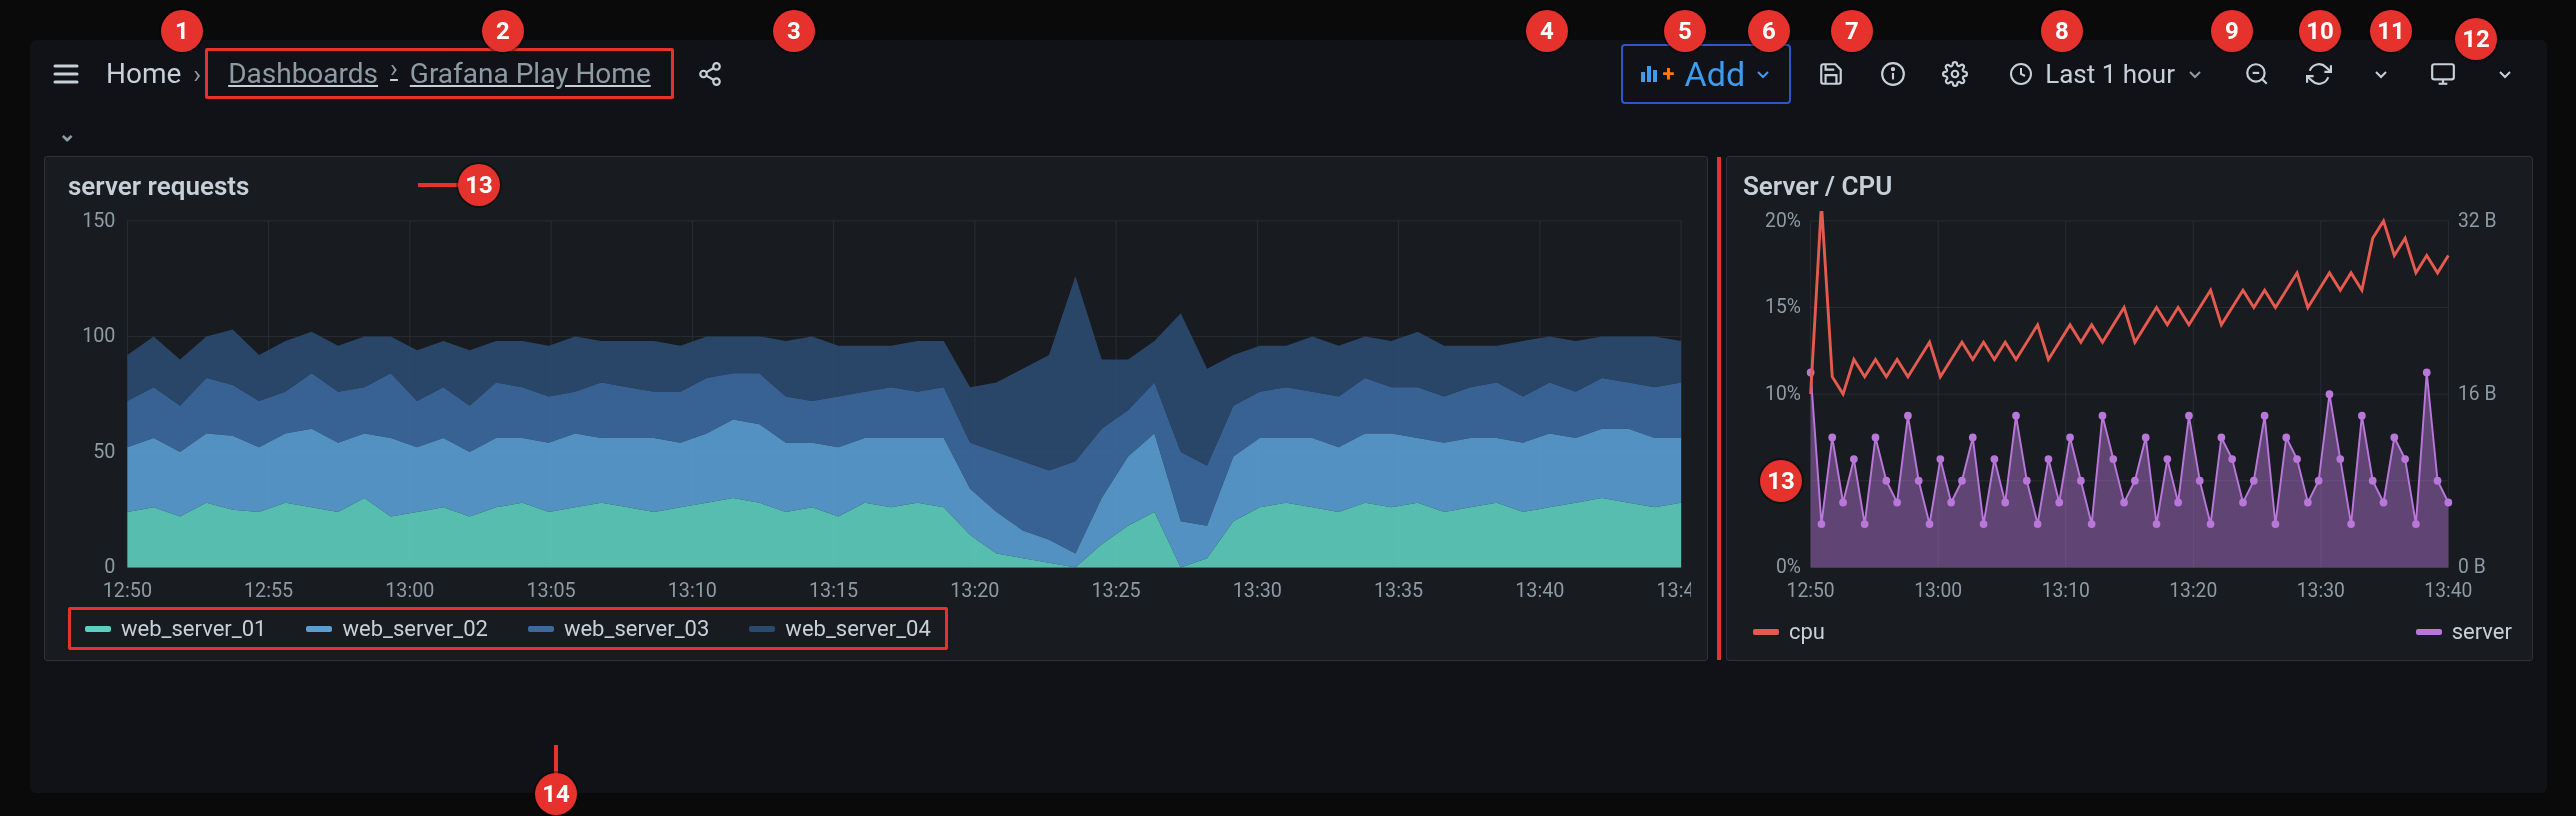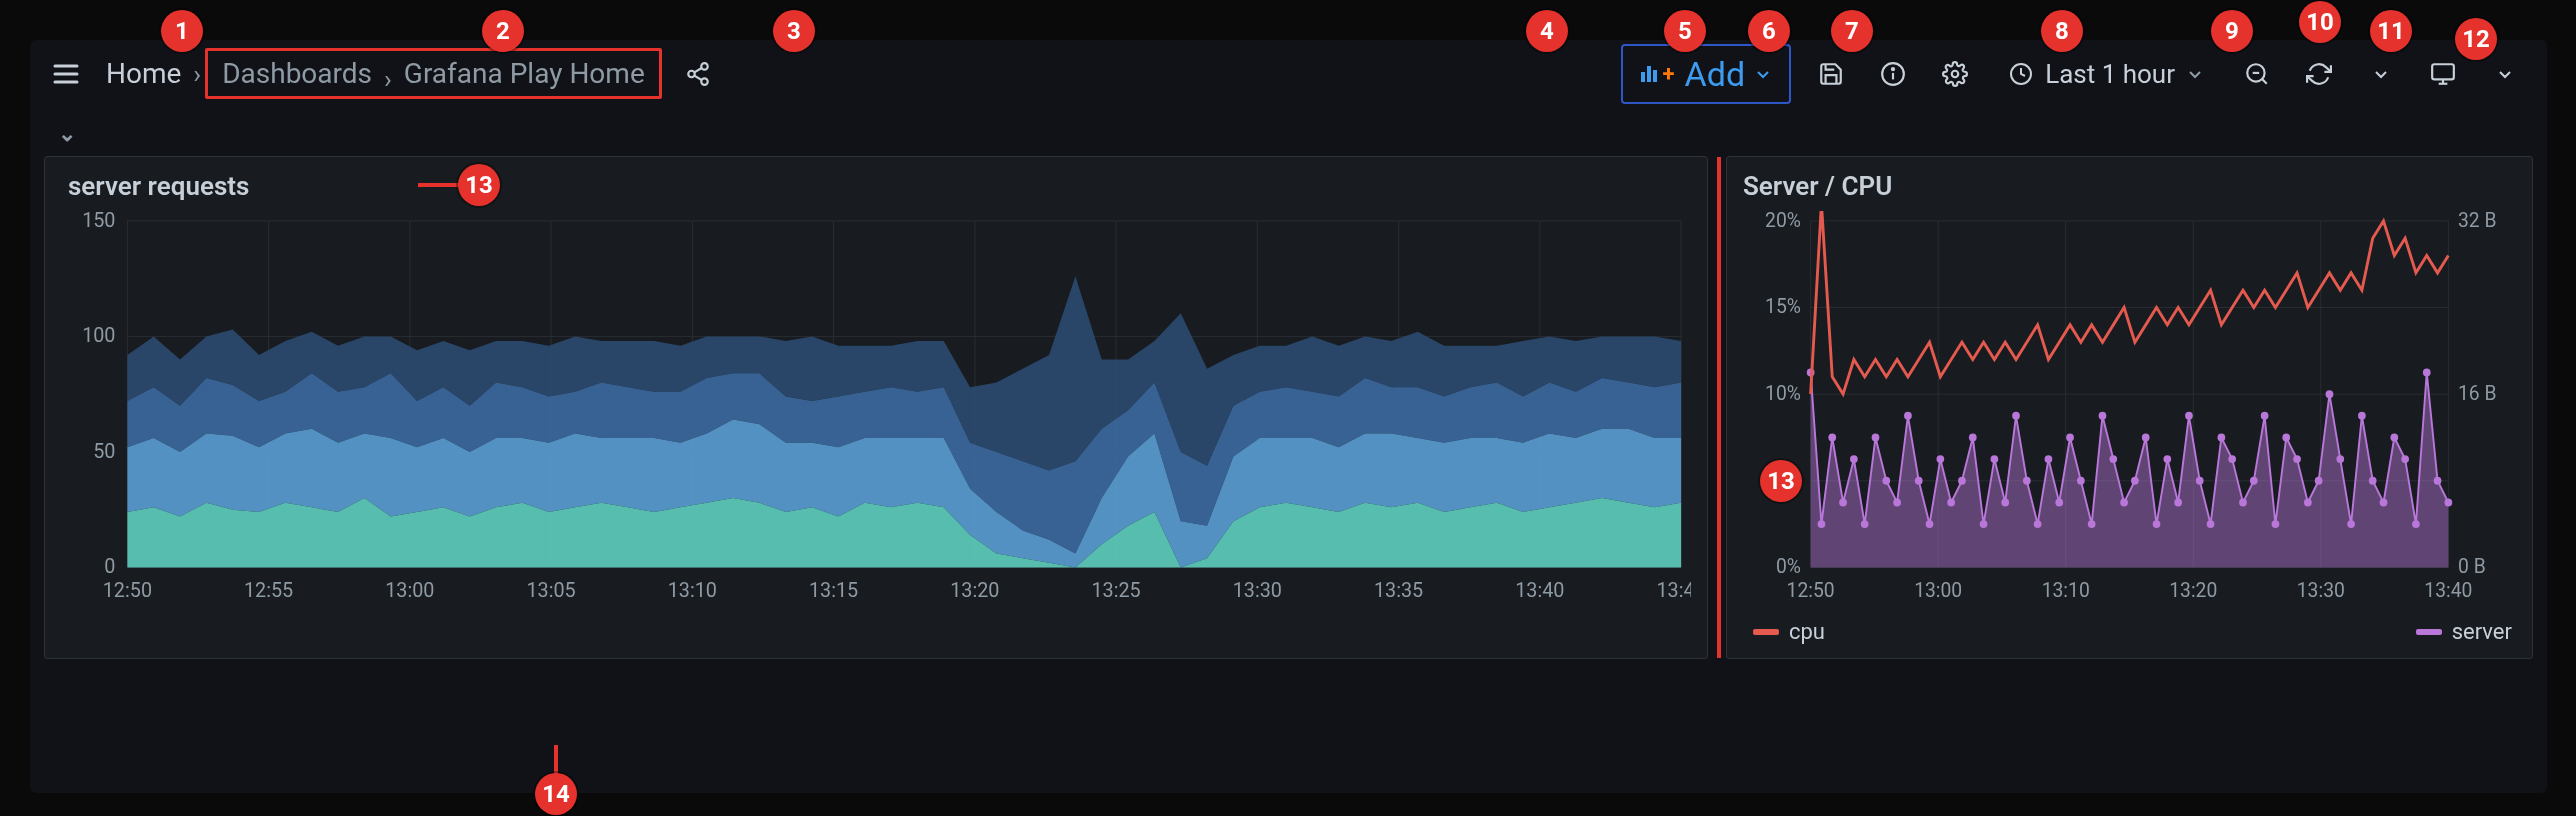--- a/index.html
+++ b/index.html
@@ -57,22 +57,22 @@
     font-size:28px;
     color:var(--text);
     padding:4px 8px;
     cursor:pointer;
   }
   .crumb.dim{color:var(--text-dim);}
   .crumb-sep{color:var(--text-dim);font-size:26px;padding:0 4px;}
   .crumb-box{
     border:3px solid var(--marker);
     border-radius:2px;
-    padding:2px 14px;
-    display:flex;align-items:flex-end;
+    padding:2px 20px;
+    display:flex;align-items:flex-start;text-decoration:underline;
   }
   .share-btn{
     margin-left:16px;
     width:40px;height:40px;
     display:flex;align-items:center;justify-content:center;
     cursor:pointer;
   }
 
   .topbar-right{
     margin-left:auto;
@@ -214,21 +214,21 @@
   </div>
 <div class="marker" style="left:1831px;top:10px">
     <span>7</span>
   </div>
 <div class="marker" style="left:2041px;top:10px">
     <span>8</span>
   </div>
 <div class="marker" style="left:2211px;top:10px">
     <span>9</span>
   </div>
-<div class="marker" style="left:2299px;top:1px">
+<div class="marker" style="left:2299px;top:10px">
     <span>10</span>
   </div>
 <div class="marker" style="left:2370px;top:10px">
     <span>11</span>
   </div>
 <div class="marker" style="left:2455px;top:18px">
     <span>12</span>
   </div>
 <div class="marker" style="left:458px;top:164px">
     <span>13</span>
@@ -386,20 +386,38 @@
             <text class="tick" x="1344.5454545454547" y="390" text-anchor="middle">13:35</text>
             <line class="grid" x1="1487.2727272727273" x2="1487.2727272727273" y1="10" y2="360"></line>
             <text class="tick" x="1487.2727272727273" y="390" text-anchor="middle">13:40</text>
             <line class="grid" x1="1630" x2="1630" y1="10" y2="360"></line>
             <text class="tick" x="1630" y="390" text-anchor="middle">13:45</text>
             <path d="M 60 145.33333333333334 L 86.61016949152543 126.66666666666669 L 113.22033898305085 150 L 139.83050847457628 126.66666666666669 L 166.4406779661017 119.66666666666669 L 193.0508474576271 145.33333333333334 L 219.66101694915255 131.33333333333334 L 246.27118644067798 121.99999999999997 L 272.8813559322034 136 L 299.49152542372883 126.66666666666669 L 326.1016949152542 126.66666666666669 L 352.7118644067797 140.66666666666666 L 379.3220338983051 131.33333333333334 L 405.9322033898305 140.66666666666666 L 432.54237288135596 131.33333333333334 L 459.1525423728813 131.33333333333334 L 485.76271186440675 136 L 512.3728813559322 126.66666666666669 L 538.9830508474577 131.33333333333334 L 565.593220338983 131.33333333333334 L 592.2033898305084 131.33333333333334 L 618.8135593220339 136 L 645.4237288135594 126.66666666666669 L 672.0338983050848 126.66666666666669 L 698.6440677966102 126.66666666666669 L 725.2542372881355 131.33333333333334 L 751.864406779661 126.66666666666669 L 778.4745762711865 136 L 805.0847457627119 136 L 831.6949152542373 136 L 858.3050847457627 131.33333333333334 L 884.9152542372882 131.33333333333334 L 911.5254237288135 178 L 938.1355932203389 173.33333333333334 L 964.7457627118645 159.33333333333331 L 991.3559322033898 145.33333333333334 L 1017.9661016949153 66 L 1044.5762711864406 150 L 1071.186440677966 150 L 1097.7966101694915 131.33333333333334 L 1124.4067796610168 103.33333333333337 L 1151.0169491525423 159.33333333333331 L 1177.6271186440679 145.33333333333334 L 1204.2372881355932 136 L 1230.8474576271187 136 L 1257.457627118644 126.66666666666669 L 1284.0677966101696 136 L 1310.677966101695 126.66666666666669 L 1337.2881355932204 131.33333333333334 L 1363.8983050847457 121.99999999999997 L 1390.508474576271 136 L 1417.1186440677966 136 L 1443.728813559322 136 L 1470.3389830508474 131.33333333333334 L 1496.949152542373 126.66666666666669 L 1523.5593220338983 131.33333333333334 L 1550.1694915254238 126.66666666666669 L 1576.7796610169491 126.66666666666669 L 1603.3898305084747 126.66666666666669 L 1630 131.33333333333334 L 1630 173.33333333333334 L 1603.3898305084747 178 L 1576.7796610169491 173.33333333333334 L 1550.1694915254238 168.66666666666669 L 1523.5593220338983 182.66666666666666 L 1496.949152542373 173.33333333333334 L 1470.3389830508474 187.33333333333334 L 1443.728813559322 173.33333333333334 L 1417.1186440677966 178 L 1390.508474576271 187.33333333333334 L 1363.8983050847457 178 L 1337.2881355932204 178 L 1310.677966101695 168.66666666666669 L 1284.0677966101696 187.33333333333334 L 1257.457627118644 182.66666666666666 L 1230.8474576271187 178 L 1204.2372881355932 182.66666666666666 L 1177.6271186440679 196.66666666666666 L 1151.0169491525423 257.3333333333333 L 1124.4067796610168 243.33333333333334 L 1097.7966101694915 173.33333333333334 L 1071.186440677966 201.33333333333334 L 1044.5762711864406 220 L 1017.9661016949153 252.66666666666669 L 991.3559322033898 262 L 964.7457627118645 252.66666666666669 L 938.1355932203389 243.33333333333334 L 911.5254237288135 234 L 884.9152542372882 178 L 858.3050847457627 182.66666666666666 L 831.6949152542373 178 L 805.0847457627119 182.66666666666666 L 778.4745762711865 187.33333333333334 L 751.864406779661 192 L 725.2542372881355 187.33333333333334 L 698.6440677966102 163.99999999999997 L 672.0338983050848 163.99999999999997 L 645.4237288135594 168.66666666666669 L 618.8135593220339 182.66666666666666 L 592.2033898305084 182.66666666666666 L 565.593220338983 178 L 538.9830508474577 173.33333333333334 L 512.3728813559322 182.66666666666666 L 485.76271186440675 187.33333333333334 L 459.1525423728813 178 L 432.54237288135596 173.33333333333334 L 405.9322033898305 196.66666666666666 L 379.3220338983051 178 L 352.7118644067797 192 L 326.1016949152542 163.99999999999997 L 299.49152542372883 178 L 272.8813559322034 182.66666666666666 L 246.27118644067798 163.99999999999997 L 219.66101694915255 182.66666666666666 L 193.0508474576271 192 L 166.4406779661017 175.66666666666669 L 139.83050847457628 168.66666666666669 L 113.22033898305085 196.66666666666666 L 86.61016949152543 178 L 60 192 Z" fill="var(--series4)" fill-opacity="0.9"></path>
             <path d="M 60 192 L 86.61016949152543 178 L 113.22033898305085 196.66666666666666 L 139.83050847457628 168.66666666666669 L 166.4406779661017 175.66666666666669 L 193.0508474576271 192 L 219.66101694915255 182.66666666666666 L 246.27118644067798 163.99999999999997 L 272.8813559322034 182.66666666666666 L 299.49152542372883 178 L 326.1016949152542 163.99999999999997 L 352.7118644067797 192 L 379.3220338983051 178 L 405.9322033898305 196.66666666666666 L 432.54237288135596 173.33333333333334 L 459.1525423728813 178 L 485.76271186440675 187.33333333333334 L 512.3728813559322 182.66666666666666 L 538.9830508474577 173.33333333333334 L 565.593220338983 178 L 592.2033898305084 182.66666666666666 L 618.8135593220339 182.66666666666666 L 645.4237288135594 168.66666666666669 L 672.0338983050848 163.99999999999997 L 698.6440677966102 163.99999999999997 L 725.2542372881355 187.33333333333334 L 751.864406779661 192 L 778.4745762711865 187.33333333333334 L 805.0847457627119 182.66666666666666 L 831.6949152542373 178 L 858.3050847457627 182.66666666666666 L 884.9152542372882 178 L 911.5254237288135 234 L 938.1355932203389 243.33333333333334 L 964.7457627118645 252.66666666666669 L 991.3559322033898 262 L 1017.9661016949153 252.66666666666669 L 1044.5762711864406 220 L 1071.186440677966 201.33333333333334 L 1097.7966101694915 173.33333333333334 L 1124.4067796610168 243.33333333333334 L 1151.0169491525423 257.3333333333333 L 1177.6271186440679 196.66666666666666 L 1204.2372881355932 182.66666666666666 L 1230.8474576271187 178 L 1257.457627118644 182.66666666666666 L 1284.0677966101696 187.33333333333334 L 1310.677966101695 168.66666666666669 L 1337.2881355932204 178 L 1363.8983050847457 178 L 1390.508474576271 187.33333333333334 L 1417.1186440677966 178 L 1443.728813559322 173.33333333333334 L 1470.3389830508474 187.33333333333334 L 1496.949152542373 173.33333333333334 L 1523.5593220338983 182.66666666666666 L 1550.1694915254238 168.66666666666669 L 1576.7796610169491 173.33333333333334 L 1603.3898305084747 178 L 1630 173.33333333333334 L 1630 229.33333333333331 L 1603.3898305084747 229.33333333333331 L 1576.7796610169491 220 L 1550.1694915254238 220 L 1523.5593220338983 229.33333333333331 L 1496.949152542373 224.66666666666666 L 1470.3389830508474 234 L 1443.728813559322 229.33333333333331 L 1417.1186440677966 229.33333333333331 L 1390.508474576271 234 L 1363.8983050847457 229.33333333333331 L 1337.2881355932204 224.66666666666666 L 1310.677966101695 224.66666666666666 L 1284.0677966101696 238.66666666666666 L 1257.457627118644 229.33333333333331 L 1230.8474576271187 229.33333333333331 L 1204.2372881355932 229.33333333333331 L 1177.6271186440679 248 L 1151.0169491525423 318 L 1124.4067796610168 313.3333333333333 L 1097.7966101694915 224.66666666666666 L 1071.186440677966 248 L 1044.5762711864406 290 L 1017.9661016949153 346 L 991.3559322033898 332 L 964.7457627118645 322.6666666666667 L 938.1355932203389 304 L 911.5254237288135 280.6666666666667 L 884.9152542372882 229.33333333333331 L 858.3050847457627 229.33333333333331 L 831.6949152542373 229.33333333333331 L 805.0847457627119 229.33333333333331 L 778.4745762711865 238.66666666666666 L 751.864406779661 234 L 725.2542372881355 234 L 698.6440677966102 215.33333333333334 L 672.0338983050848 210.66666666666666 L 645.4237288135594 224.66666666666666 L 618.8135593220339 234 L 592.2033898305084 229.33333333333331 L 565.593220338983 229.33333333333331 L 538.9830508474577 229.33333333333331 L 512.3728813559322 224.66666666666666 L 485.76271186440675 234 L 459.1525423728813 229.33333333333331 L 432.54237288135596 229.33333333333331 L 405.9322033898305 243.33333333333334 L 379.3220338983051 229.33333333333331 L 352.7118644067797 238.66666666666666 L 326.1016949152542 229.33333333333331 L 299.49152542372883 224.66666666666666 L 272.8813559322034 234 L 246.27118644067798 220 L 219.66101694915255 224.66666666666666 L 193.0508474576271 238.66666666666666 L 166.4406779661017 227 L 139.83050847457628 224.66666666666666 L 113.22033898305085 243.33333333333334 L 86.61016949152543 229.33333333333331 L 60 238.66666666666666 Z" fill="var(--series3)" fill-opacity="0.9"></path>
             <path d="M 60 238.66666666666666 L 86.61016949152543 229.33333333333331 L 113.22033898305085 243.33333333333334 L 139.83050847457628 224.66666666666666 L 166.4406779661017 227 L 193.0508474576271 238.66666666666666 L 219.66101694915255 224.66666666666666 L 246.27118644067798 220 L 272.8813559322034 234 L 299.49152542372883 224.66666666666666 L 326.1016949152542 229.33333333333331 L 352.7118644067797 238.66666666666666 L 379.3220338983051 229.33333333333331 L 405.9322033898305 243.33333333333334 L 432.54237288135596 229.33333333333331 L 459.1525423728813 229.33333333333331 L 485.76271186440675 234 L 512.3728813559322 224.66666666666666 L 538.9830508474577 229.33333333333331 L 565.593220338983 229.33333333333331 L 592.2033898305084 229.33333333333331 L 618.8135593220339 234 L 645.4237288135594 224.66666666666666 L 672.0338983050848 210.66666666666666 L 698.6440677966102 215.33333333333334 L 725.2542372881355 234 L 751.864406779661 234 L 778.4745762711865 238.66666666666666 L 805.0847457627119 229.33333333333331 L 831.6949152542373 229.33333333333331 L 858.3050847457627 229.33333333333331 L 884.9152542372882 229.33333333333331 L 911.5254237288135 280.6666666666667 L 938.1355932203389 304 L 964.7457627118645 322.6666666666667 L 991.3559322033898 332 L 1017.9661016949153 346 L 1044.5762711864406 290 L 1071.186440677966 248 L 1097.7966101694915 224.66666666666666 L 1124.4067796610168 313.3333333333333 L 1151.0169491525423 318 L 1177.6271186440679 248 L 1204.2372881355932 229.33333333333331 L 1230.8474576271187 229.33333333333331 L 1257.457627118644 229.33333333333331 L 1284.0677966101696 238.66666666666666 L 1310.677966101695 224.66666666666666 L 1337.2881355932204 224.66666666666666 L 1363.8983050847457 229.33333333333331 L 1390.508474576271 234 L 1417.1186440677966 229.33333333333331 L 1443.728813559322 229.33333333333331 L 1470.3389830508474 234 L 1496.949152542373 224.66666666666666 L 1523.5593220338983 229.33333333333331 L 1550.1694915254238 220 L 1576.7796610169491 220 L 1603.3898305084747 229.33333333333331 L 1630 229.33333333333331 L 1630 294.66666666666663 L 1603.3898305084747 299.3333333333333 L 1576.7796610169491 294.66666666666663 L 1550.1694915254238 290 L 1523.5593220338983 294.66666666666663 L 1496.949152542373 299.3333333333333 L 1470.3389830508474 304 L 1443.728813559322 294.66666666666663 L 1417.1186440677966 299.3333333333333 L 1390.508474576271 304 L 1363.8983050847457 294.66666666666663 L 1337.2881355932204 299.3333333333333 L 1310.677966101695 294.66666666666663 L 1284.0677966101696 304 L 1257.457627118644 299.3333333333333 L 1230.8474576271187 294.66666666666663 L 1204.2372881355932 299.3333333333333 L 1177.6271186440679 313.3333333333333 L 1151.0169491525423 350.6666666666667 L 1124.4067796610168 360 L 1097.7966101694915 304 L 1071.186440677966 318 L 1044.5762711864406 336.6666666666667 L 1017.9661016949153 360 L 991.3559322033898 355.3333333333333 L 964.7457627118645 350.6666666666667 L 938.1355932203389 346 L 911.5254237288135 327.3333333333333 L 884.9152542372882 299.3333333333333 L 858.3050847457627 294.66666666666663 L 831.6949152542373 299.3333333333333 L 805.0847457627119 294.66666666666663 L 778.4745762711865 308.6666666666667 L 751.864406779661 299.3333333333333 L 725.2542372881355 304 L 698.6440677966102 294.66666666666663 L 672.0338983050848 290 L 645.4237288135594 294.66666666666663 L 618.8135593220339 299.3333333333333 L 592.2033898305084 304 L 565.593220338983 299.3333333333333 L 538.9830508474577 294.66666666666663 L 512.3728813559322 299.3333333333333 L 485.76271186440675 304 L 459.1525423728813 294.66666666666663 L 432.54237288135596 299.3333333333333 L 405.9322033898305 308.6666666666667 L 379.3220338983051 299.3333333333333 L 352.7118644067797 304 L 326.1016949152542 308.6666666666667 L 299.49152542372883 290 L 272.8813559322034 304 L 246.27118644067798 299.3333333333333 L 219.66101694915255 294.66666666666663 L 193.0508474576271 304 L 166.4406779661017 301.6666666666667 L 139.83050847457628 294.66666666666663 L 113.22033898305085 308.6666666666667 L 86.61016949152543 299.3333333333333 L 60 304 Z" fill="var(--series2)" fill-opacity="0.9"></path>
             <path d="M 60 304 L 86.61016949152543 299.3333333333333 L 113.22033898305085 308.6666666666667 L 139.83050847457628 294.66666666666663 L 166.4406779661017 301.6666666666667 L 193.0508474576271 304 L 219.66101694915255 294.66666666666663 L 246.27118644067798 299.3333333333333 L 272.8813559322034 304 L 299.49152542372883 290 L 326.1016949152542 308.6666666666667 L 352.7118644067797 304 L 379.3220338983051 299.3333333333333 L 405.9322033898305 308.6666666666667 L 432.54237288135596 299.3333333333333 L 459.1525423728813 294.66666666666663 L 485.76271186440675 304 L 512.3728813559322 299.3333333333333 L 538.9830508474577 294.66666666666663 L 565.593220338983 299.3333333333333 L 592.2033898305084 304 L 618.8135593220339 299.3333333333333 L 645.4237288135594 294.66666666666663 L 672.0338983050848 290 L 698.6440677966102 294.66666666666663 L 725.2542372881355 304 L 751.864406779661 299.3333333333333 L 778.4745762711865 308.6666666666667 L 805.0847457627119 294.66666666666663 L 831.6949152542373 299.3333333333333 L 858.3050847457627 294.66666666666663 L 884.9152542372882 299.3333333333333 L 911.5254237288135 327.3333333333333 L 938.1355932203389 346 L 964.7457627118645 350.6666666666667 L 991.3559322033898 355.3333333333333 L 1017.9661016949153 360 L 1044.5762711864406 336.6666666666667 L 1071.186440677966 318 L 1097.7966101694915 304 L 1124.4067796610168 360 L 1151.0169491525423 350.6666666666667 L 1177.6271186440679 313.3333333333333 L 1204.2372881355932 299.3333333333333 L 1230.8474576271187 294.66666666666663 L 1257.457627118644 299.3333333333333 L 1284.0677966101696 304 L 1310.677966101695 294.66666666666663 L 1337.2881355932204 299.3333333333333 L 1363.8983050847457 294.66666666666663 L 1390.508474576271 304 L 1417.1186440677966 299.3333333333333 L 1443.728813559322 294.66666666666663 L 1470.3389830508474 304 L 1496.949152542373 299.3333333333333 L 1523.5593220338983 294.66666666666663 L 1550.1694915254238 290 L 1576.7796610169491 294.66666666666663 L 1603.3898305084747 299.3333333333333 L 1630 294.66666666666663 L 1630 360 L 1603.3898305084747 360 L 1576.7796610169491 360 L 1550.1694915254238 360 L 1523.5593220338983 360 L 1496.949152542373 360 L 1470.3389830508474 360 L 1443.728813559322 360 L 1417.1186440677966 360 L 1390.508474576271 360 L 1363.8983050847457 360 L 1337.2881355932204 360 L 1310.677966101695 360 L 1284.0677966101696 360 L 1257.457627118644 360 L 1230.8474576271187 360 L 1204.2372881355932 360 L 1177.6271186440679 360 L 1151.0169491525423 360 L 1124.4067796610168 360 L 1097.7966101694915 360 L 1071.186440677966 360 L 1044.5762711864406 360 L 1017.9661016949153 360 L 991.3559322033898 360 L 964.7457627118645 360 L 938.1355932203389 360 L 911.5254237288135 360 L 884.9152542372882 360 L 858.3050847457627 360 L 831.6949152542373 360 L 805.0847457627119 360 L 778.4745762711865 360 L 751.864406779661 360 L 725.2542372881355 360 L 698.6440677966102 360 L 672.0338983050848 360 L 645.4237288135594 360 L 618.8135593220339 360 L 592.2033898305084 360 L 565.593220338983 360 L 538.9830508474577 360 L 512.3728813559322 360 L 485.76271186440675 360 L 459.1525423728813 360 L 432.54237288135596 360 L 405.9322033898305 360 L 379.3220338983051 360 L 352.7118644067797 360 L 326.1016949152542 360 L 299.49152542372883 360 L 272.8813559322034 360 L 246.27118644067798 360 L 219.66101694915255 360 L 193.0508474576271 360 L 166.4406779661017 360 L 139.83050847457628 360 L 113.22033898305085 360 L 86.61016949152543 360 L 60 360 Z" fill="var(--series1)" fill-opacity="0.9"></path>
           </svg>
+      </div>
+      <div class="legend boxed">
+        <div class="legend-item">
+            <span class="swatch" style="background:var(--series1)"></span>
+            <span>web_server_01</span>
+          </div>
+        <div class="legend-item">
+            <span class="swatch" style="background:var(--series2)"></span>
+            <span>web_server_02</span>
+          </div>
+        <div class="legend-item">
+            <span class="swatch" style="background:var(--series3)"></span>
+            <span>web_server_03</span>
+          </div>
+        <div class="legend-item">
+            <span class="swatch" style="background:var(--series4)"></span>
+            <span>web_server_04</span>
+          </div>
       </div>
     </div>
 
     <div class="panel right">
       <div class="panel-title">Server / CPU</div>
       <div class="chart-wrap">
         <svg id="chart-right" viewBox="0 0 800 400" preserveAspectRatio="none">
             <line class="grid" x1="70" x2="730" y1="360" y2="360"></line>
             <text class="tick" x="60" y="366" text-anchor="end">0%</text>
             <line class="grid" x1="70" x2="730" y1="272.5" y2="272.5"></line>

